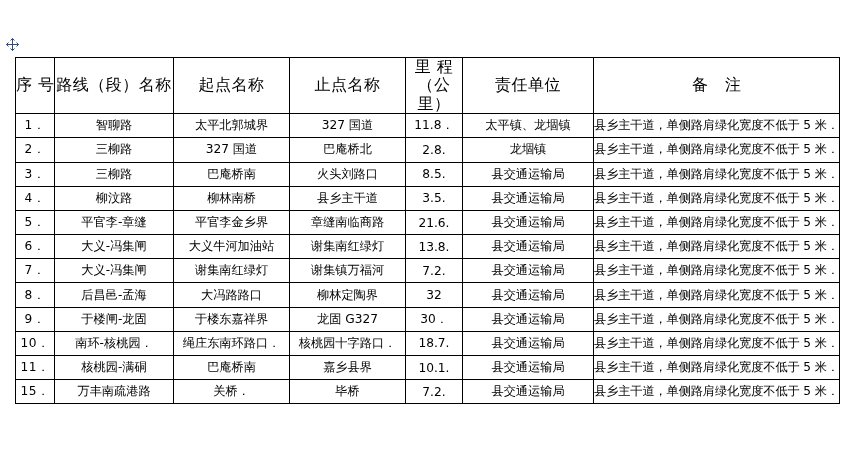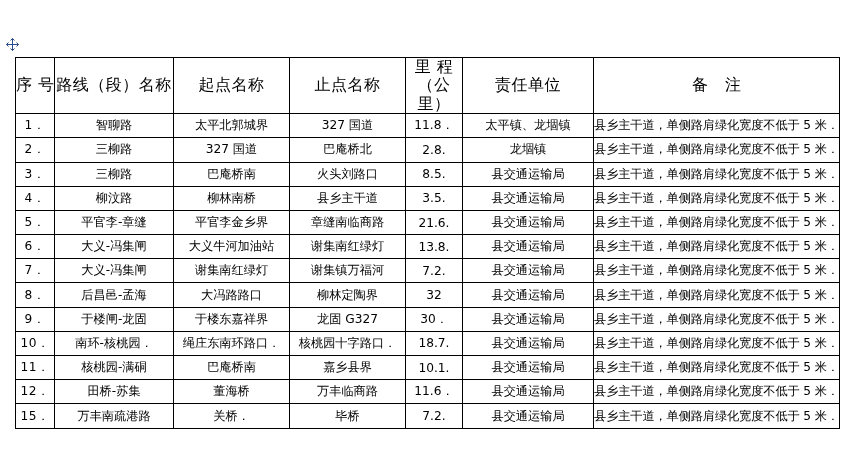--- a/index.html
+++ b/index.html
@@ -210,29 +210,20 @@
         <tr class="row">
           <td class="c-seq">11．</td>
           <td class="c-route">核桃园-满硐</td>
           <td class="c-start">巴庵桥南</td>
           <td class="c-end">嘉乡县界</td>
           <td class="c-km">10.1.</td>
           <td class="c-unit">县交通运输局</td>
           <td class="c-note">县乡主干道，单侧路肩绿化宽度不低于 5 米．</td>
         </tr>
         <tr class="row">
-          <td class="c-seq">12．</td>
-          <td class="c-route">田桥-苏集</td>
-          <td class="c-start">董海桥</td>
-          <td class="c-end">万丰临商路</td>
-          <td class="c-km">11.6．</td>
-          <td class="c-unit">县交通运输局</td>
-          <td class="c-note">县乡主干道，单侧路肩绿化宽度不低于 5 米．</td>
-        </tr>
-        <tr class="row">
           <td class="c-seq">15．</td>
           <td class="c-route">万丰南疏港路</td>
           <td class="c-start">关桥．</td>
           <td class="c-end">毕桥</td>
           <td class="c-km">7.2.</td>
           <td class="c-unit">县交通运输局</td>
           <td class="c-note">县乡主干道，单侧路肩绿化宽度不低于 5 米．</td>
         </tr>
       </tbody>
   </table>

